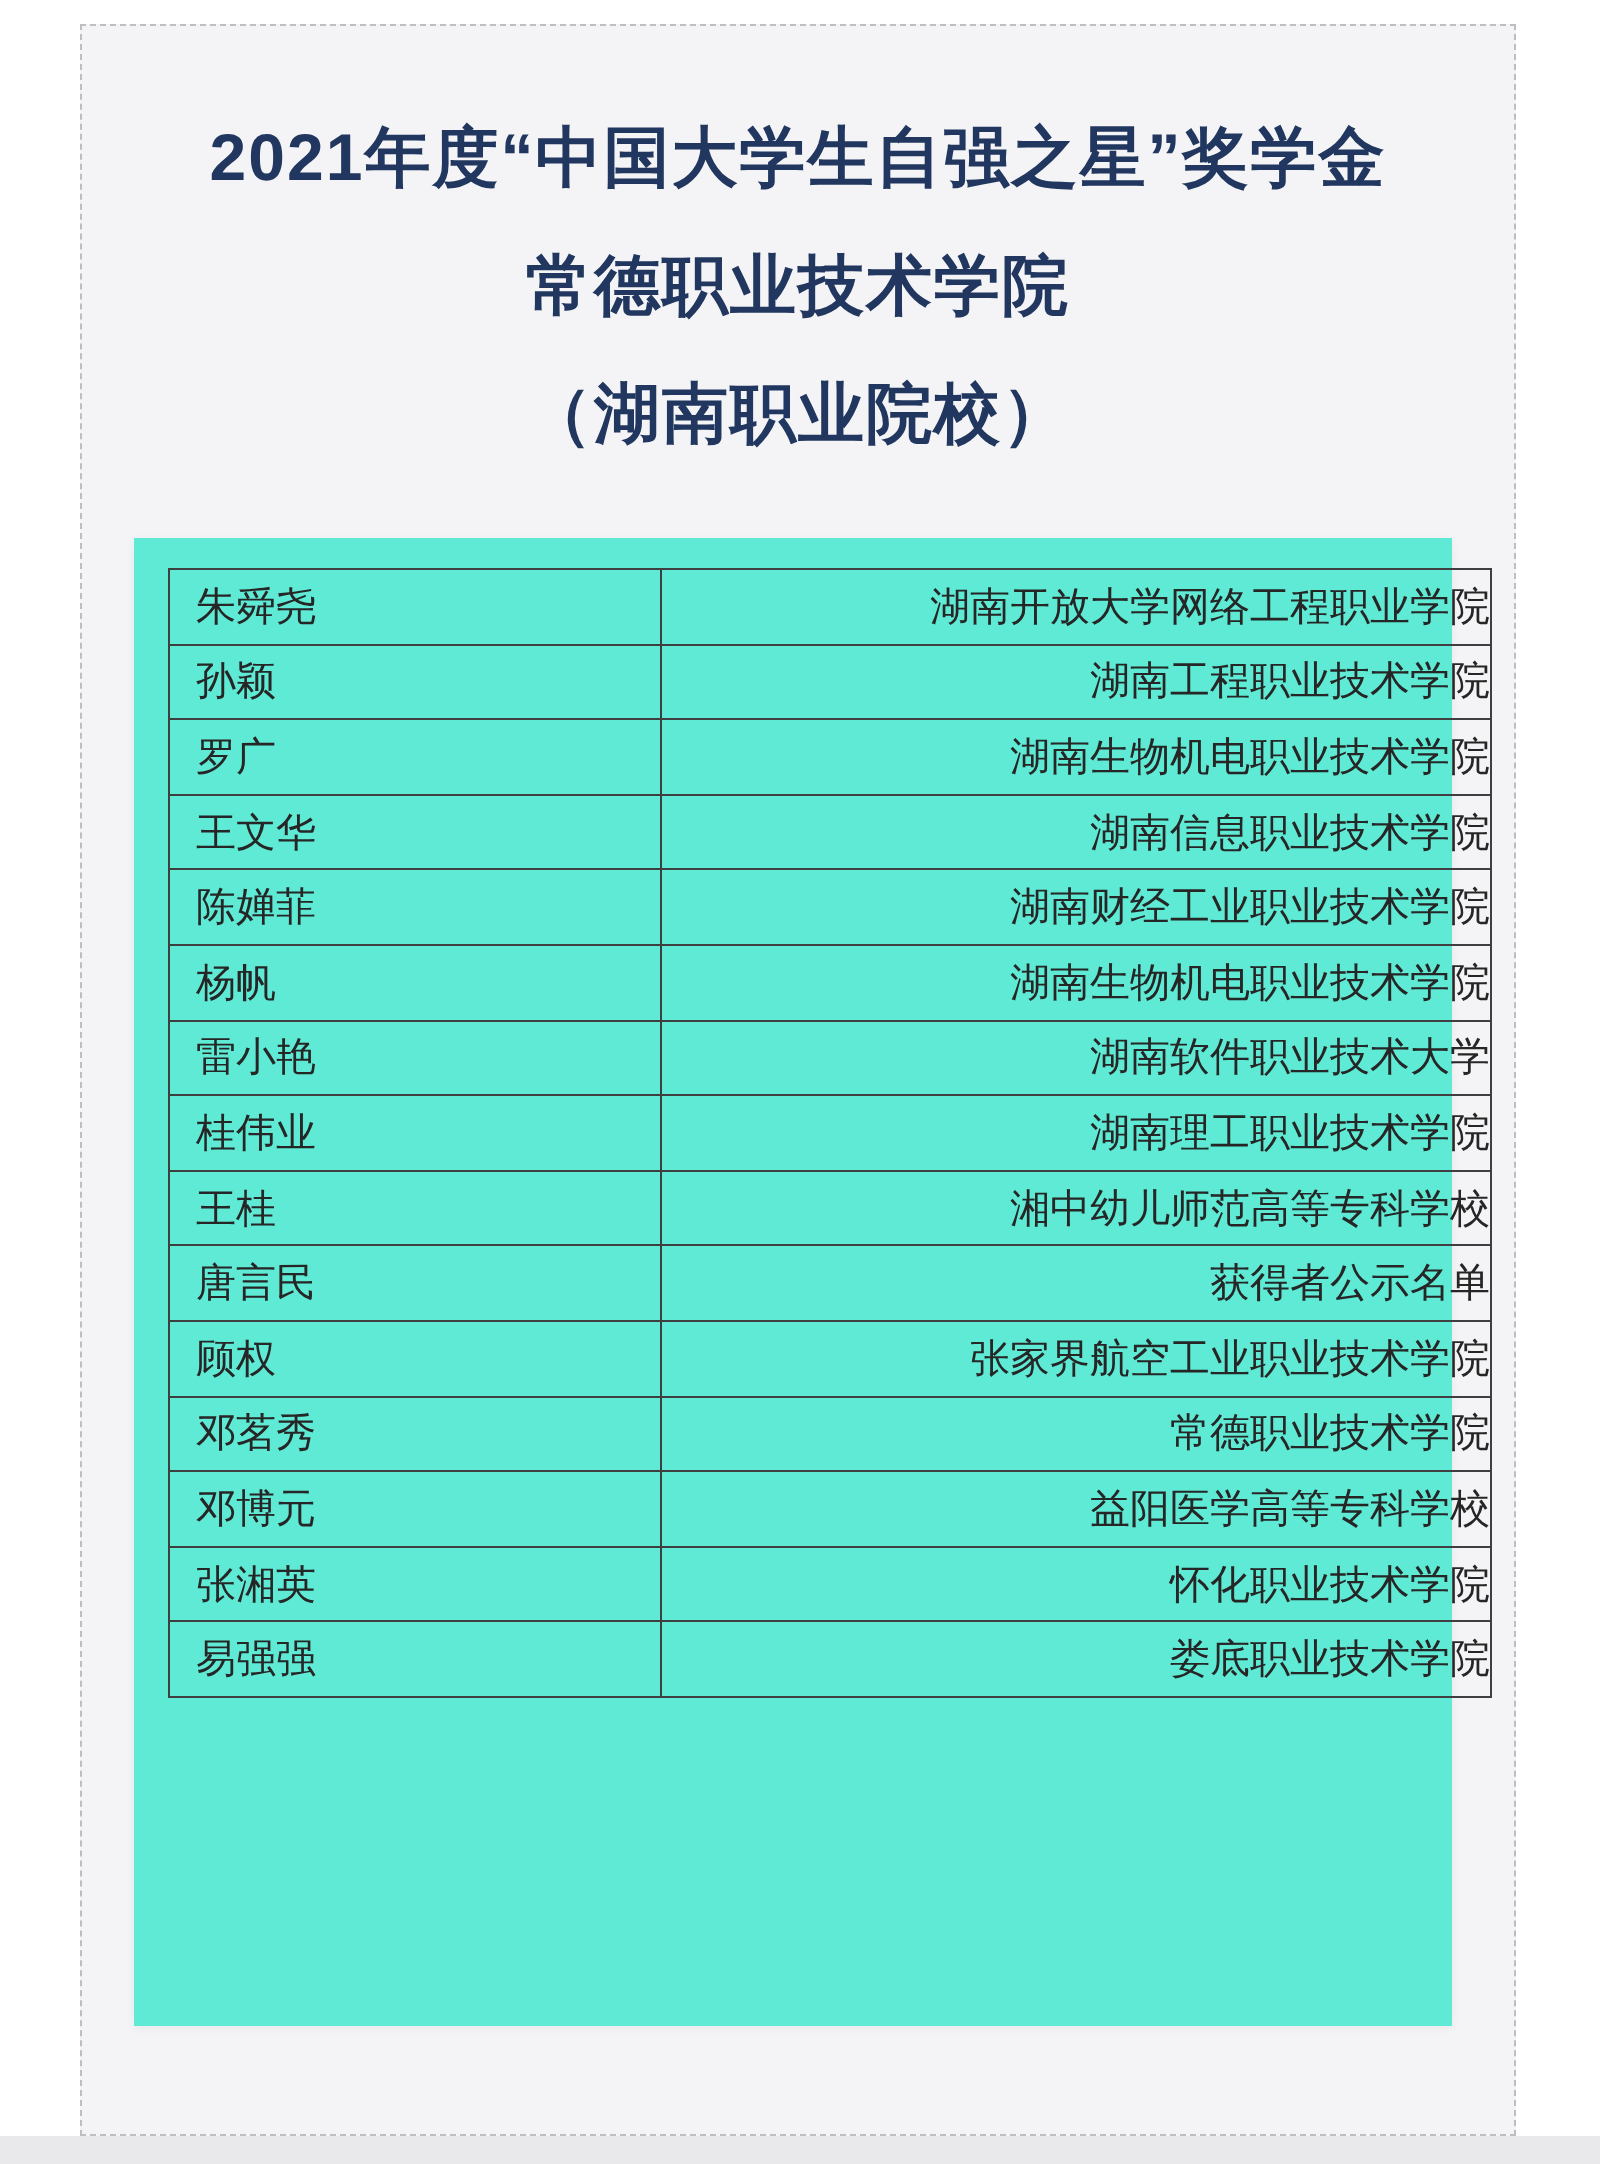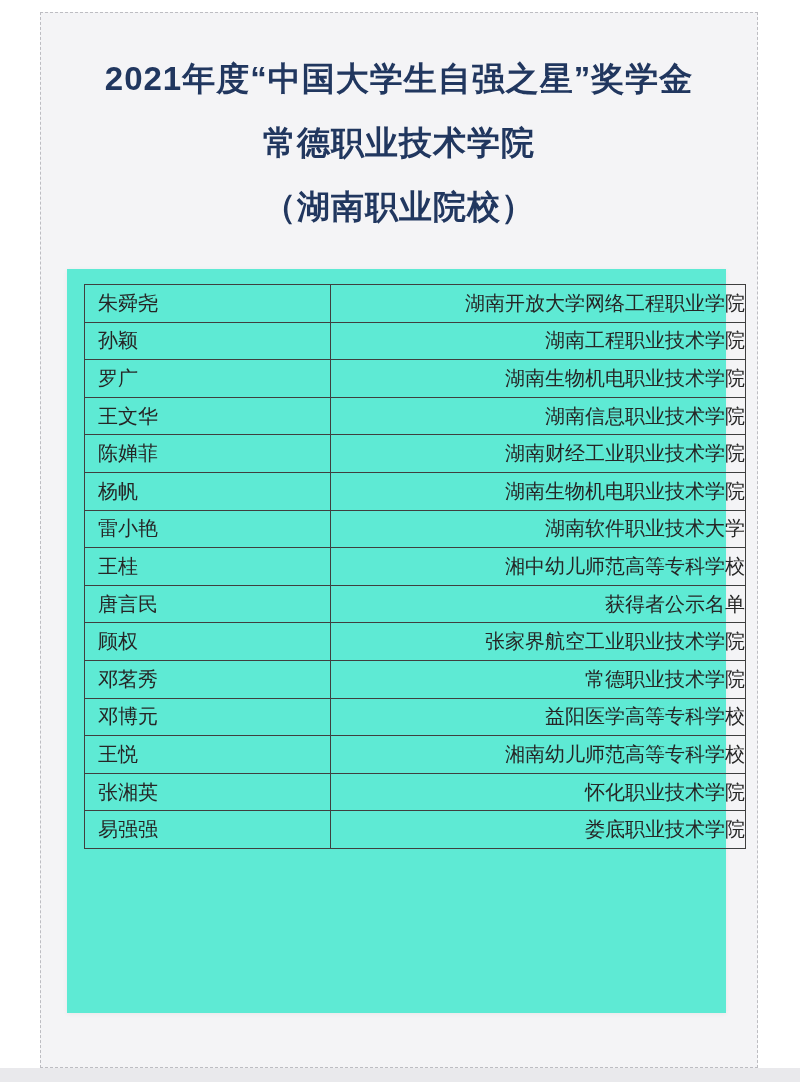--- a/index.html
+++ b/index.html
@@ -120,20 +120,24 @@
             <tr>
               <td class="name-cell">杨帆</td>
               <td class="school-cell">湖南生物机电职业技术学院</td>
             </tr>
 
             <tr>
               <td class="name-cell">雷小艳</td>
               <td class="school-cell">湖南软件职业技术大学</td>
             </tr>
 
+            <tr>
+              <td class="name-cell">桂伟业</td>
+              <td class="school-cell">湖南理工职业技术学院</td>
+            </tr>
 
             <tr>
               <td class="name-cell">王桂</td>
               <td class="school-cell">湘中幼儿师范高等专科学校</td>
             </tr>
 
             <tr>
               <td class="name-cell">唐言民</td>
               <td class="school-cell">获得者公示名单</td>
             </tr>
@@ -147,24 +151,20 @@
               <td class="name-cell">邓茗秀</td>
               <td class="school-cell">常德职业技术学院</td>
             </tr>
 
             <tr>
               <td class="name-cell">邓博元</td>
               <td class="school-cell">益阳医学高等专科学校</td>
             </tr>
 
 
-            <tr>
-              <td class="name-cell">王悦</td>
-              <td class="school-cell">湘南幼儿师范高等专科学校</td>
-            </tr>
 
             <tr>
               <td class="name-cell">张湘英</td>
               <td class="school-cell">怀化职业技术学院</td>
             </tr>
 
             <tr>
               <td class="name-cell">易强强</td>
               <td class="school-cell">娄底职业技术学院</td>
             </tr>

